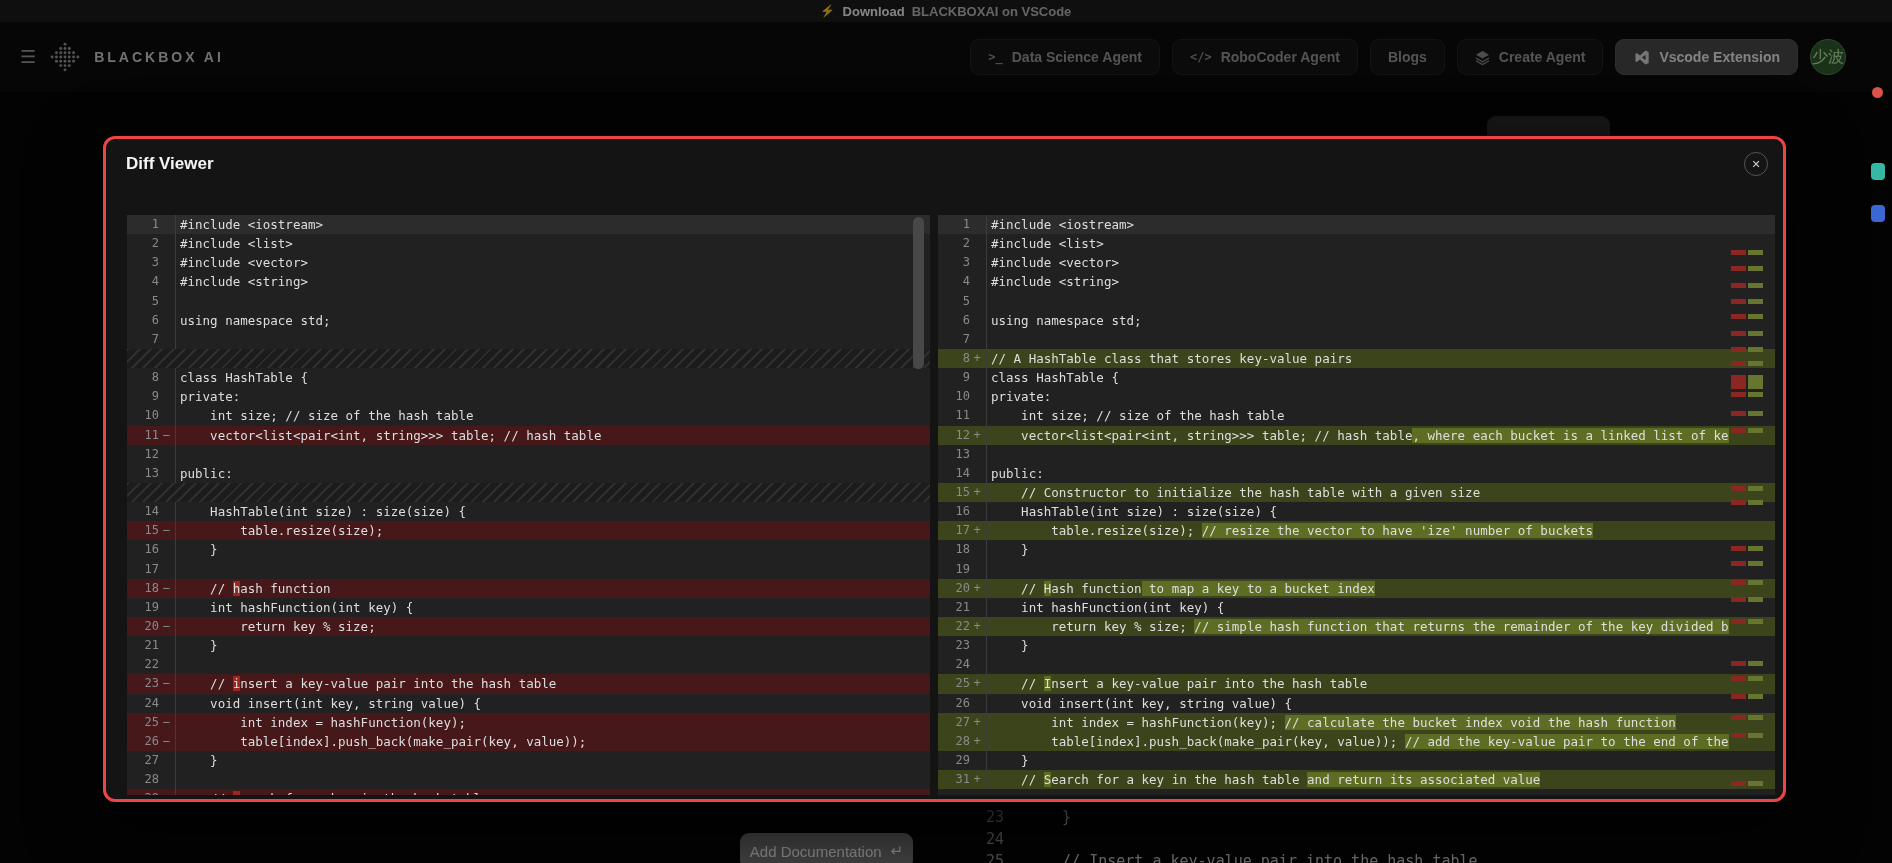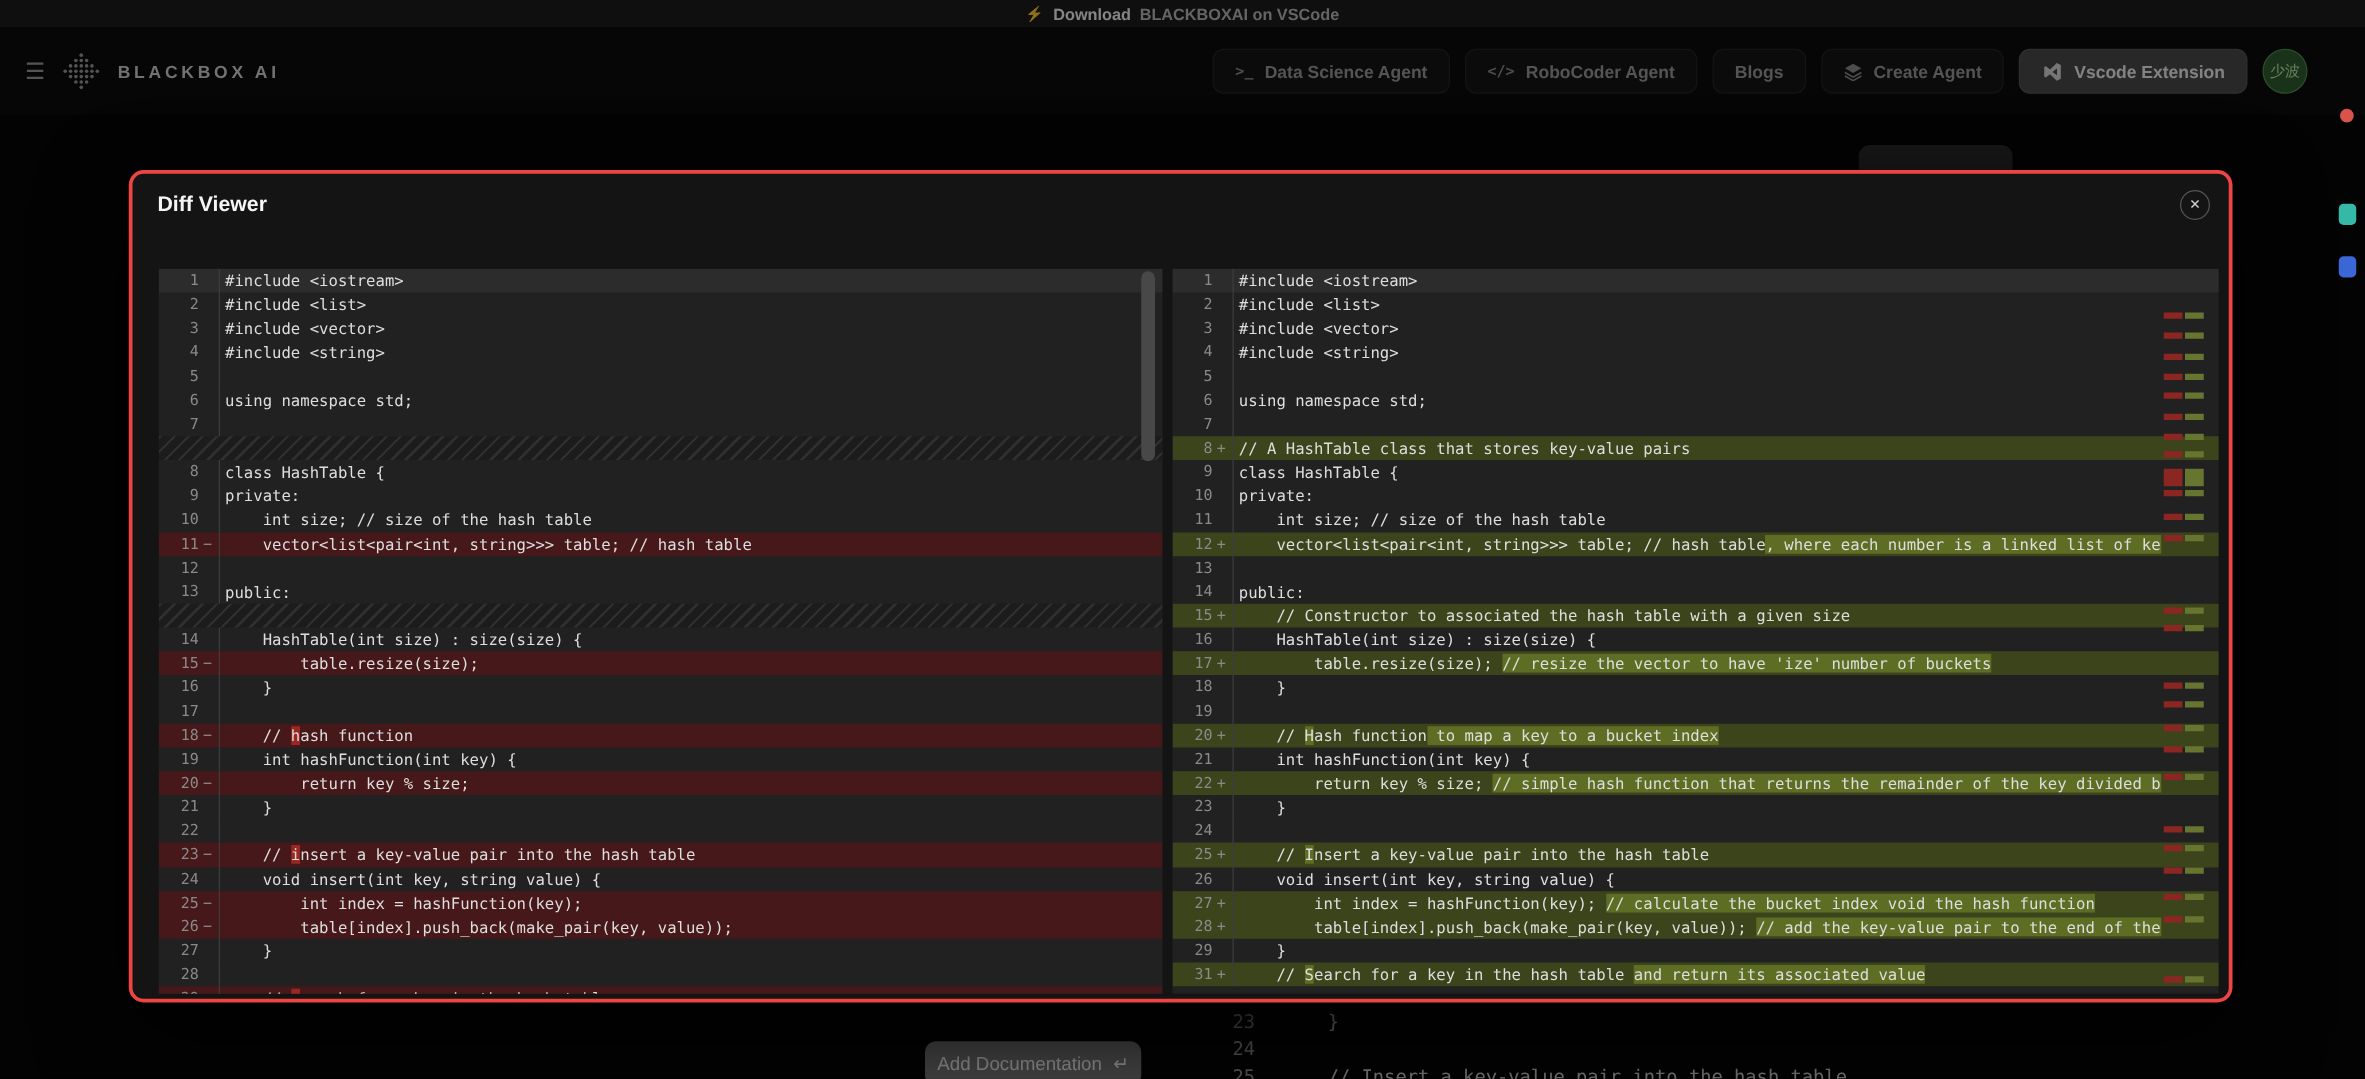--- a/index.html
+++ b/index.html
@@ -17,21 +17,21 @@
           display:flex;align-items:center;}
   .brandwrap{display:flex;align-items:center;gap:14px;margin-left:20px;}
   .menu-btn{background:none;border:0;color:#9a9a9a;font-size:18px;cursor:pointer;padding:0;}
   .brand-text{color:#cfcfcf;font-size:14px;letter-spacing:3px;font-weight:bold;}
   .nav{margin-left:auto;margin-right:46px;display:flex;align-items:center;gap:12px;}
   .navbtn{height:36px;padding:0 17px;border-radius:9px;background:#151515;border:1px solid #242424;
           color:#9a9a9a;font-size:14px;font-weight:bold;display:flex;align-items:center;gap:9px;cursor:pointer;}
   .navbtn .glyph{font-family:"DejaVu Sans Mono",monospace;font-size:12px;color:#8d8d8d;}
   .vscode-btn{background:#4a4a4a;border:1px solid #555;color:#ededed;}
   .avatar{width:34px;height:34px;border-radius:50%;background:#2e5c2e;border:1px solid #4f8f4f;
-          color:#bfe8ab;font-size:12px;display:flex;align-items:center;justify-content:center;cursor:pointer;}
+          color:#bfe8ab;font-size:16px;display:flex;align-items:center;justify-content:center;cursor:pointer;}
 
   .peek{position:absolute;left:1487px;top:116px;width:123px;height:34px;background:#2a2a2a;
         border-radius:9px;z-index:1;}
   .add-doc{position:absolute;left:740px;top:833px;width:173px;height:36px;background:#7d7d7d;
            border:0;border-radius:9px;color:#fff;font-size:15px;display:flex;align-items:center;
            justify-content:center;gap:9px;z-index:1;cursor:pointer;font-family:"Liberation Sans",sans-serif;}
   .bg-code{position:absolute;left:960px;top:806px;z-index:1;font-family:"DejaVu Sans Mono",monospace;
            font-size:15px;line-height:22px;white-space:pre;}
   .bgrow{display:flex;}
   .bgnum{width:44px;text-align:right;color:#9a9a9a;padding-right:22px;}
@@ -467,42 +467,42 @@
                 <span class="num">11</span>
                 <span class="sign"></span>
               </span>
               <span class="code"><span class="">    int size; // size of the hash table</span></span>
             </div>
             <div class="row add">
               <span class="gut">
                 <span class="num">12</span>
                 <span class="sign">+</span>
               </span>
-              <span class="code"><span class="">    vector&lt;list&lt;pair&lt;int, string&gt;&gt;&gt; table; // hash table</span><span class="whl">, where each number is a linked list of ke</span></span>
+              <span class="code"><span class="">    vector&lt;list&lt;pair&lt;int, string&gt;&gt;&gt; table; // hash table</span><span class="whl">, where each bucket is a linked list of ke</span></span>
             </div>
             <div class="row norm">
               <span class="gut">
                 <span class="num">13</span>
                 <span class="sign"></span>
               </span>
               <span class="code"><span class=""></span></span>
             </div>
             <div class="row norm">
               <span class="gut">
                 <span class="num">14</span>
                 <span class="sign"></span>
               </span>
               <span class="code"><span class="">public:</span></span>
             </div>
             <div class="row add">
               <span class="gut">
                 <span class="num">15</span>
                 <span class="sign">+</span>
               </span>
-              <span class="code"><span class="">    // Constructor to associated the hash table with a given size</span></span>
+              <span class="code"><span class="">    // Constructor to initialize the hash table with a given size</span></span>
             </div>
             <div class="row norm">
               <span class="gut">
                 <span class="num">16</span>
                 <span class="sign"></span>
               </span>
               <span class="code"><span class="">    HashTable(int size) : size(size) {</span></span>
             </div>
             <div class="row add">
               <span class="gut">

